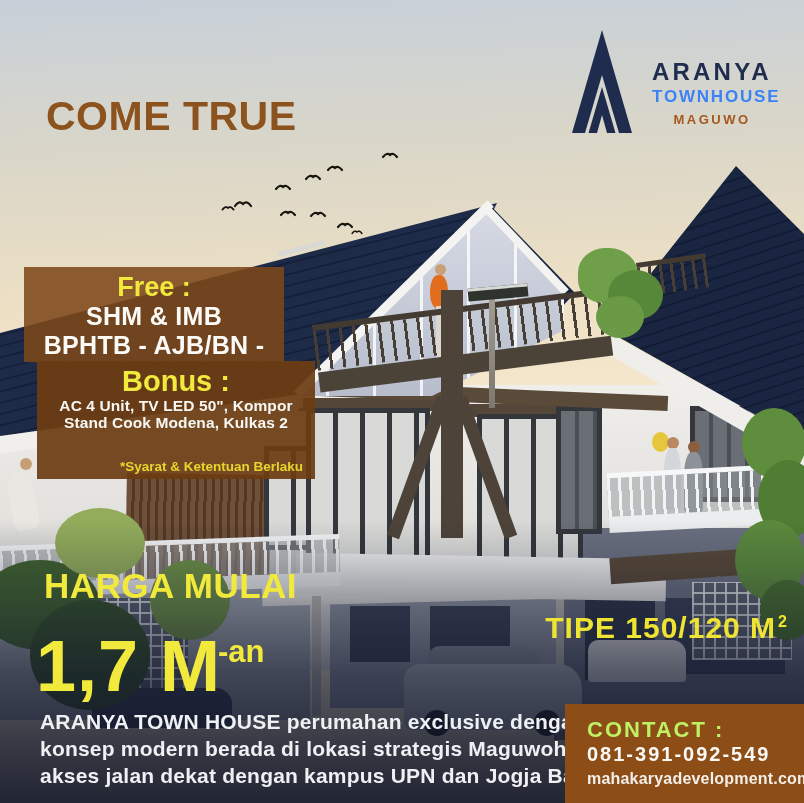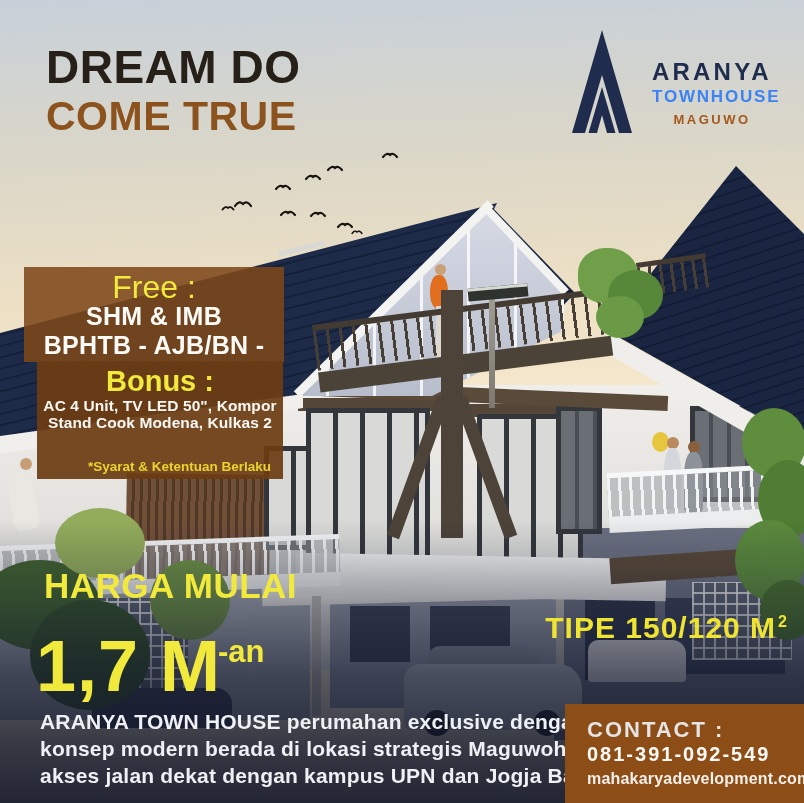--- a/index.html
+++ b/index.html
@@ -145,41 +145,41 @@
 
   .logo-mark{left:570px;top:27px;width:64px;height:110px;}
   .logo-text{left:652px;top:58px;width:130px;}
   .logo-text div{position:static;}
   .logo-brand{font-size:24px;font-weight:700;letter-spacing:3.2px;color:#1f2c4e;white-space:nowrap;}
   .logo-type{font-size:17px;font-weight:700;letter-spacing:1.8px;color:#3b82f6;margin-top:1px;white-space:nowrap;}
   .logo-loc{font-size:13px;font-weight:800;letter-spacing:2.5px;color:#a5581c;margin-top:5px;width:120px;text-align:center;}
 
   .free-box{left:24px;top:267px;width:260px;height:95px;background:rgba(125,72,26,.88);padding-top:5px;}
   .free-box div{position:static;}
-  .free-label{font-size:32px;font-weight:400;color:#f1e93b;text-align:center;line-height:30px;}
+  .free-label{font-size:27px;font-weight:700;color:#f1e93b;text-align:center;line-height:30px;}
   .free-line{font-size:25px;font-weight:800;color:#fbfaf6;text-align:center;line-height:29px;letter-spacing:.3px;}
-  .bonus-box{left:37px;top:361px;width:246px;height:118px;background:rgba(108,60,18,.93);padding-top:4px;}
+  .bonus-box{left:37px;top:361px;width:278px;height:118px;background:rgba(108,60,18,.93);padding-top:4px;}
   .bonus-label{position:static;font-size:29px;font-weight:700;color:#f1e93b;text-align:center;line-height:33px;}
   .bonus-line{position:static;font-size:15.5px;font-weight:700;color:#f8f7f3;text-align:center;line-height:16.5px;letter-spacing:.1px;}
   .terms{right:12px;bottom:5px;font-size:13.5px;font-weight:700;color:#e9d42e;white-space:nowrap;}
 
   .price-label{left:44px;top:566px;font-size:35px;font-weight:800;color:#f1e93b;letter-spacing:.5px;white-space:nowrap;}
   .price-value{left:36px;top:626px;font-size:72px;font-weight:800;color:#f1e93b;letter-spacing:1px;white-space:nowrap;line-height:80px;}
   .price-suffix{left:218px;top:634px;font-size:31px;font-weight:800;color:#f1e93b;white-space:nowrap;}
 
   .tipe{left:0;top:611px;width:788px;text-align:right;font-size:30px;font-weight:800;
     color:#eee431;letter-spacing:1px;white-space:nowrap;}
   .tipe .sup{position:relative;top:-11px;font-size:16px;margin-left:2px;}
 
   .desc{left:40px;top:708px;width:545px;color:#eef0f4;}
   .desc div{position:static;font-size:21px;font-weight:700;line-height:27px;letter-spacing:.2px;white-space:nowrap;}
 
   .contact-box{left:565px;top:704px;width:239px;height:99px;background:#8d4d17;padding:13px 0 0 22px;}
   .contact-box div{position:static;}
-  .contact-label{font-size:22px;font-weight:800;color:#e5e5e5;letter-spacing:2px;white-space:nowrap;}
+  .contact-label{font-size:22px;font-weight:800;color:#bef264;letter-spacing:2px;white-space:nowrap;}
   .contact-phone{font-size:20px;font-weight:700;color:#fbfaf7;letter-spacing:2px;white-space:nowrap;}
   .contact-web{font-size:16px;font-weight:600;color:#f3efe8;margin-top:4px;letter-spacing:.2px;white-space:nowrap;}
 </style>
 </head>
 <body>
 
 <div class="poster">
 
   <div class="sky"></div>
 
@@ -275,21 +275,20 @@
     <div class="blob tr3"></div>
     <div class="blob tr4"></div>
     <div class="blob bl1"></div>
     <div class="blob bl2"></div>
     <div class="blob bl3"></div>
     <div class="blob bl4"></div>
   </div>
 
   <div class="bottom-shade"></div>
 
-  <div class="title1">DREAM DO</div>
   <div class="title2">COME TRUE</div>
 
   <svg class="logo-mark" viewBox="0 0 64 110">
     <path d="M32 3 L2 106 L15 106 L32 48 L49 106 L62 106 Z" fill="#1f2c4e"></path>
     <path d="M32 60 L18.5 106 L27 106 L32 88 L37 106 L45.5 106 Z" fill="#1f2c4e"></path>
   </svg>
   <div class="logo-text">
     <div class="logo-brand">ARANYA</div>
     <div class="logo-type">TOWNHOUSE</div>
     <div class="logo-loc">MAGUWO</div>

